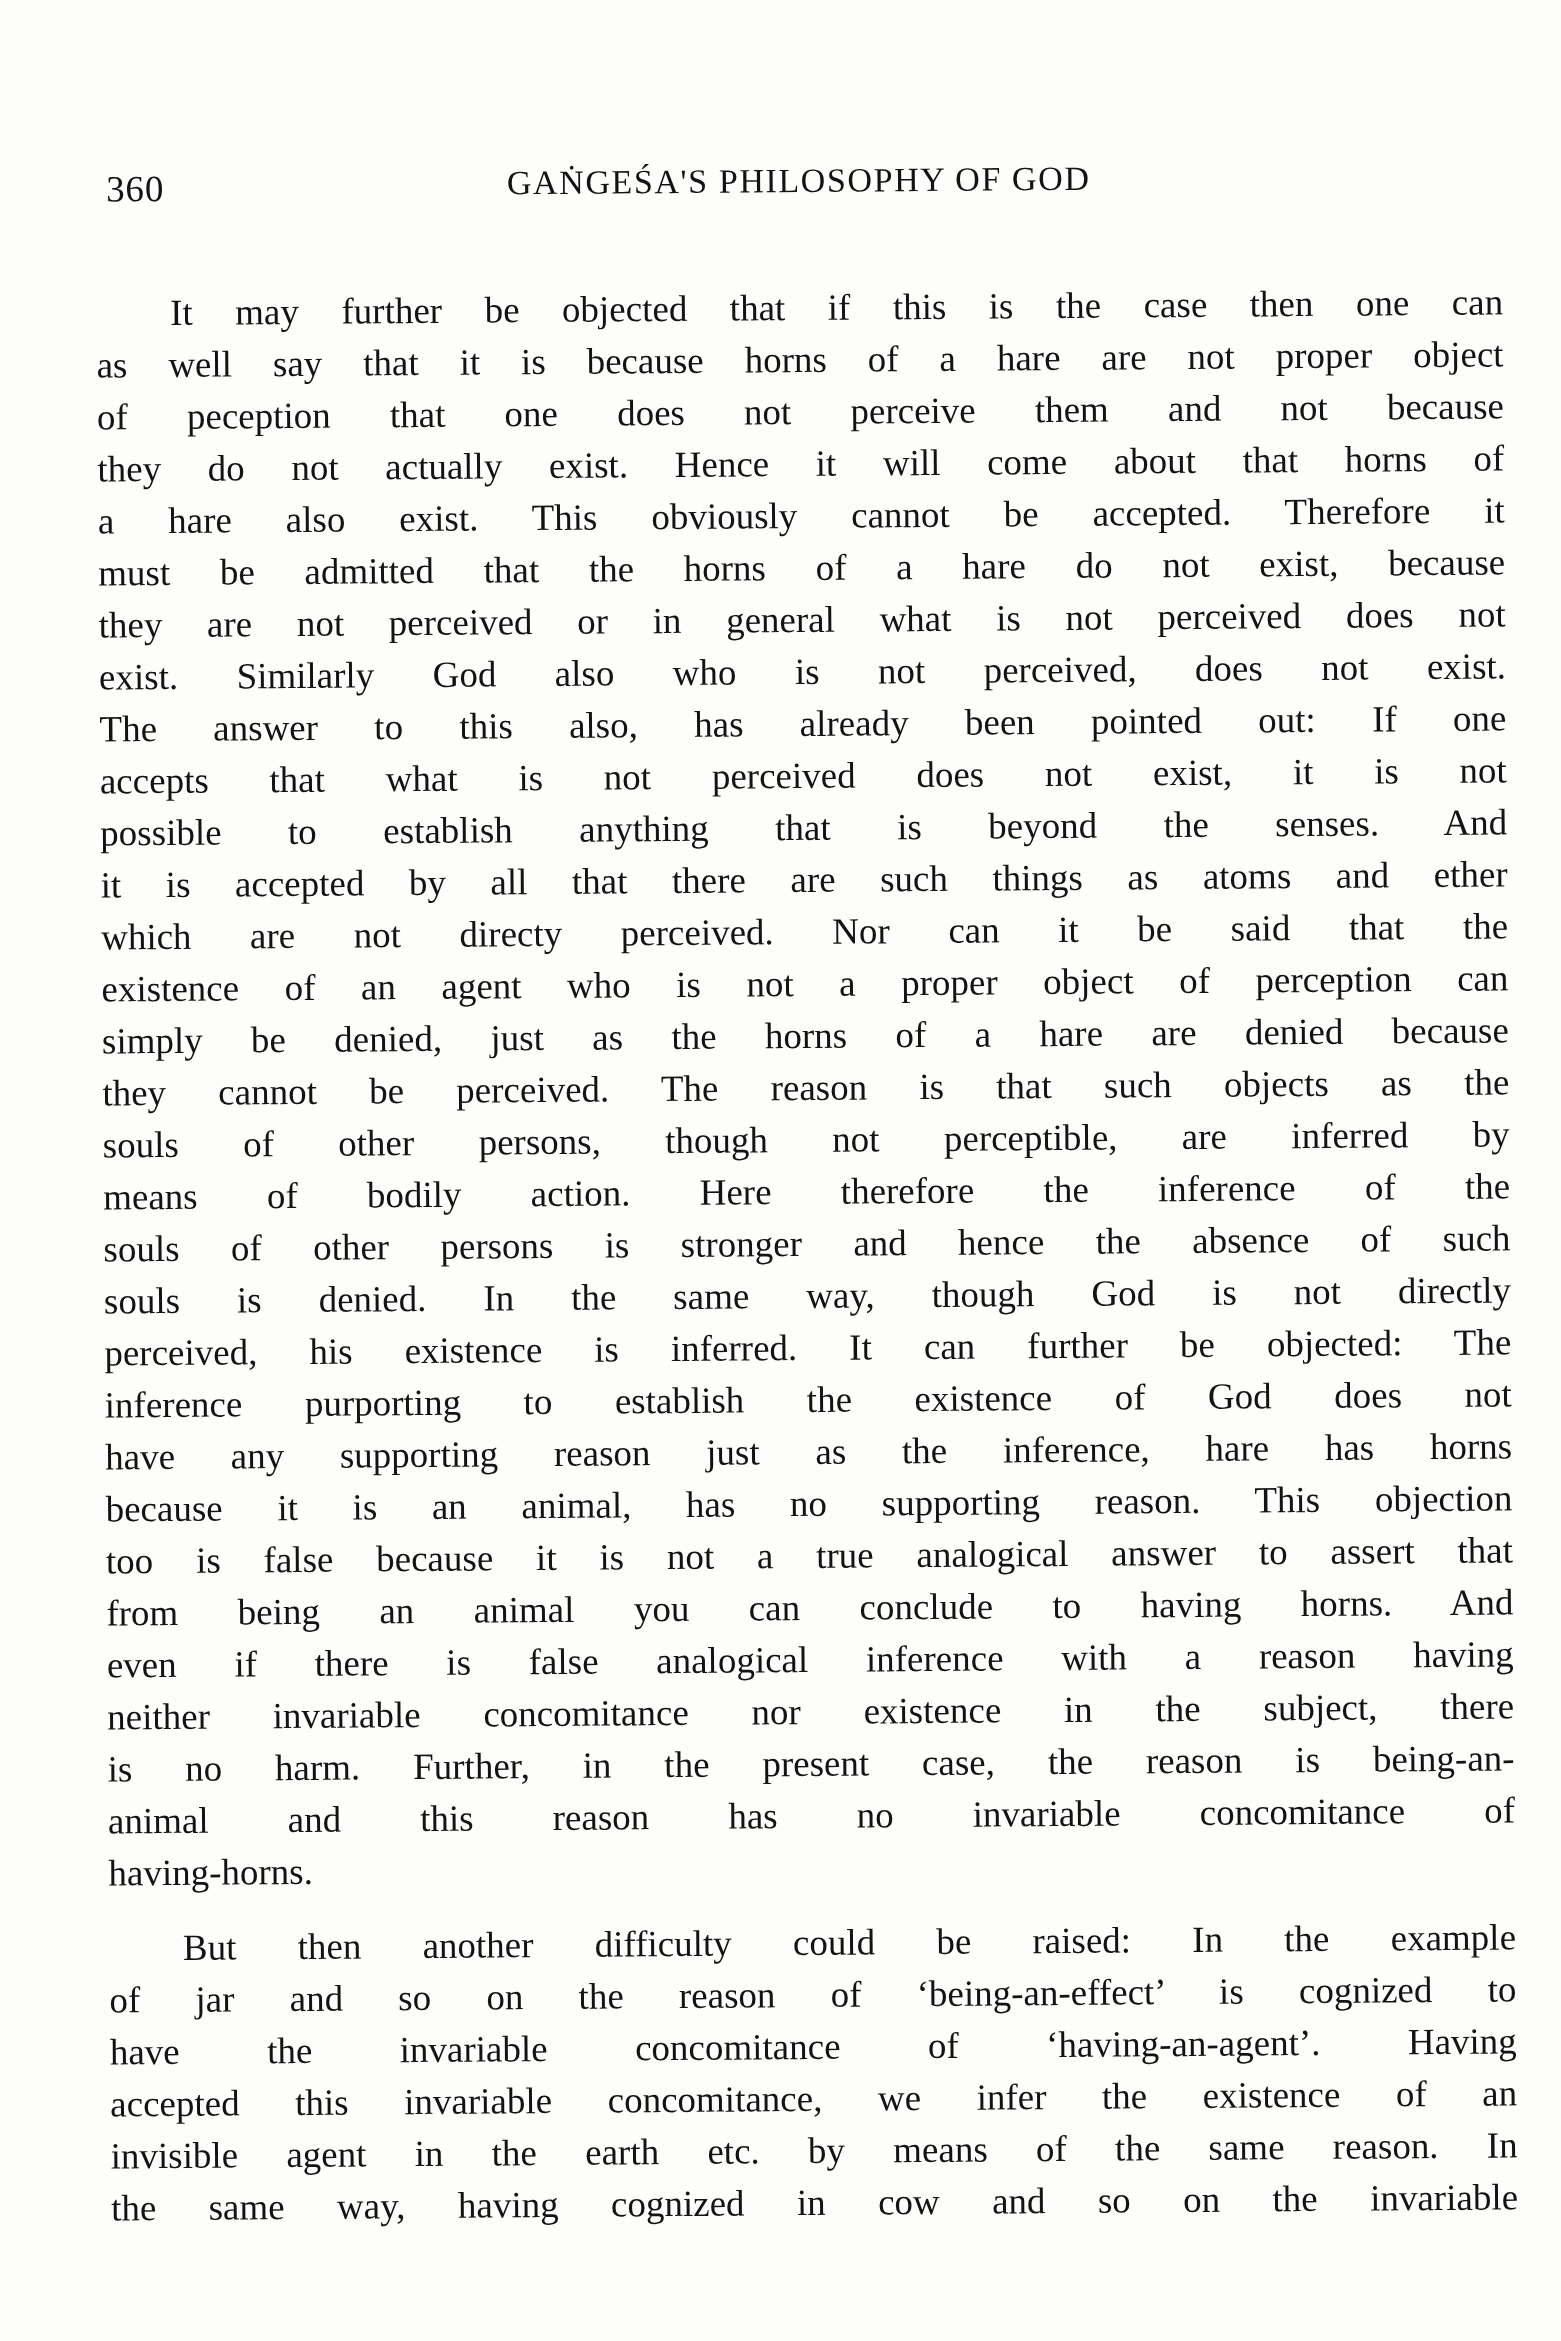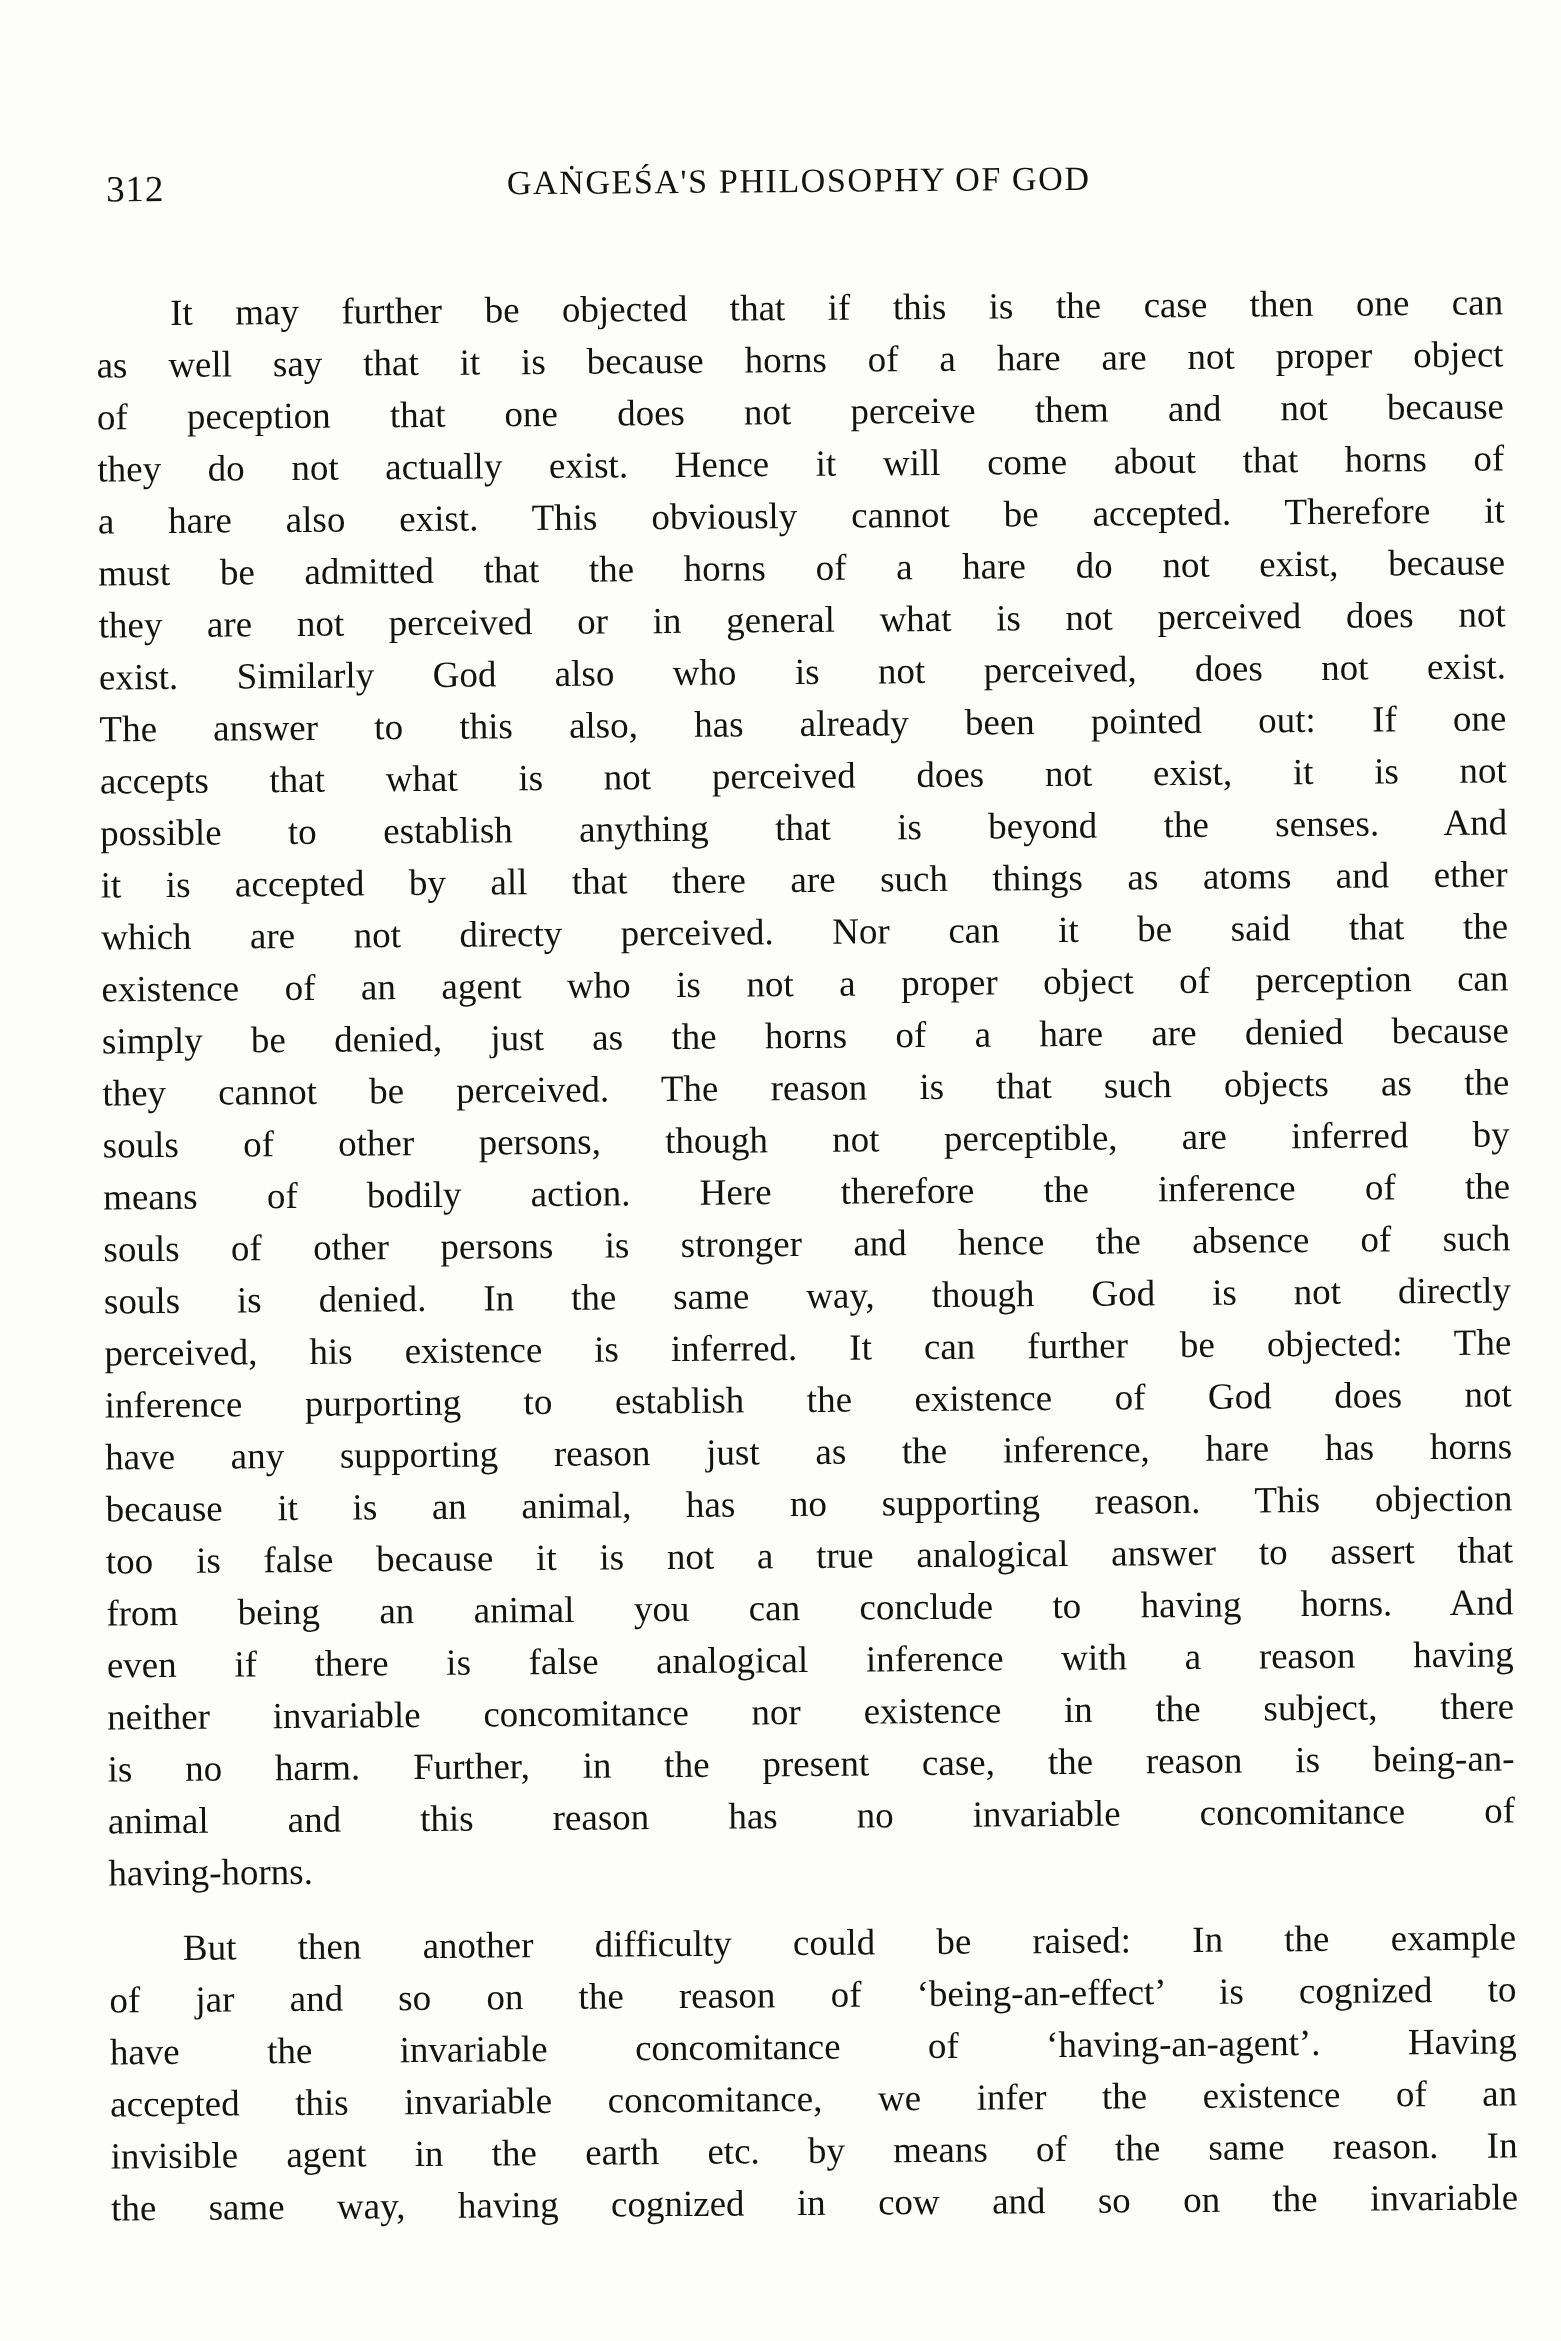--- a/index.html
+++ b/index.html
@@ -64,21 +64,21 @@
   .line.indent {
     text-indent: 74px;
   }
 </style>
 </head>
 <body>
 
 <div class="page">
   <div class="content">
     <div class="header">
-      <span class="page-number">312</span>
+      <span class="page-number">360</span>
       <span class="header-title">GAṄGEŚA'S PHILOSOPHY OF GOD</span>
     </div>
     <div class="text-block">
         <div class="paragraph">
           <div class="line just indent">It may further be objected that if this is the case then one can</div>
           <div class="line just">as well say that it is because horns of a hare are not proper object</div>
           <div class="line just">of peception that one does not perceive them and not because</div>
           <div class="line just">they do not actually exist. Hence it will come about that horns of</div>
           <div class="line just">a hare also exist. This obviously cannot be accepted. Therefore it</div>
           <div class="line just">must be admitted that the horns of a hare do not exist, because</div>

